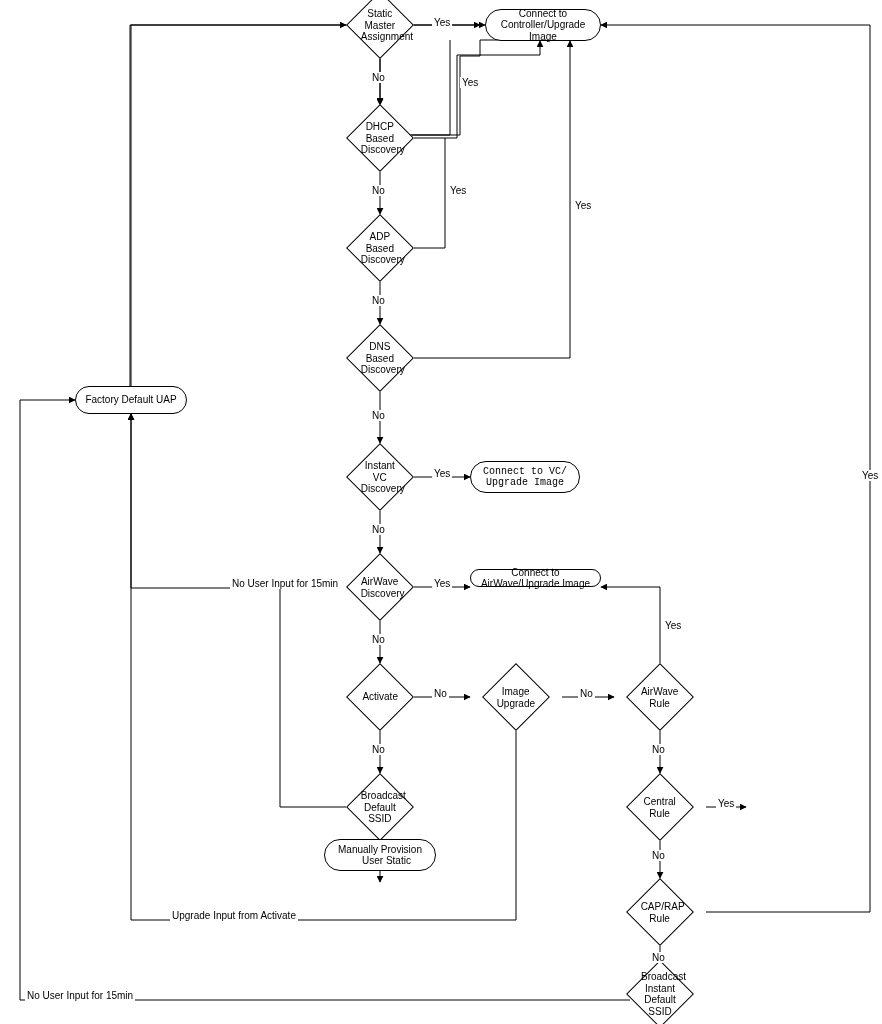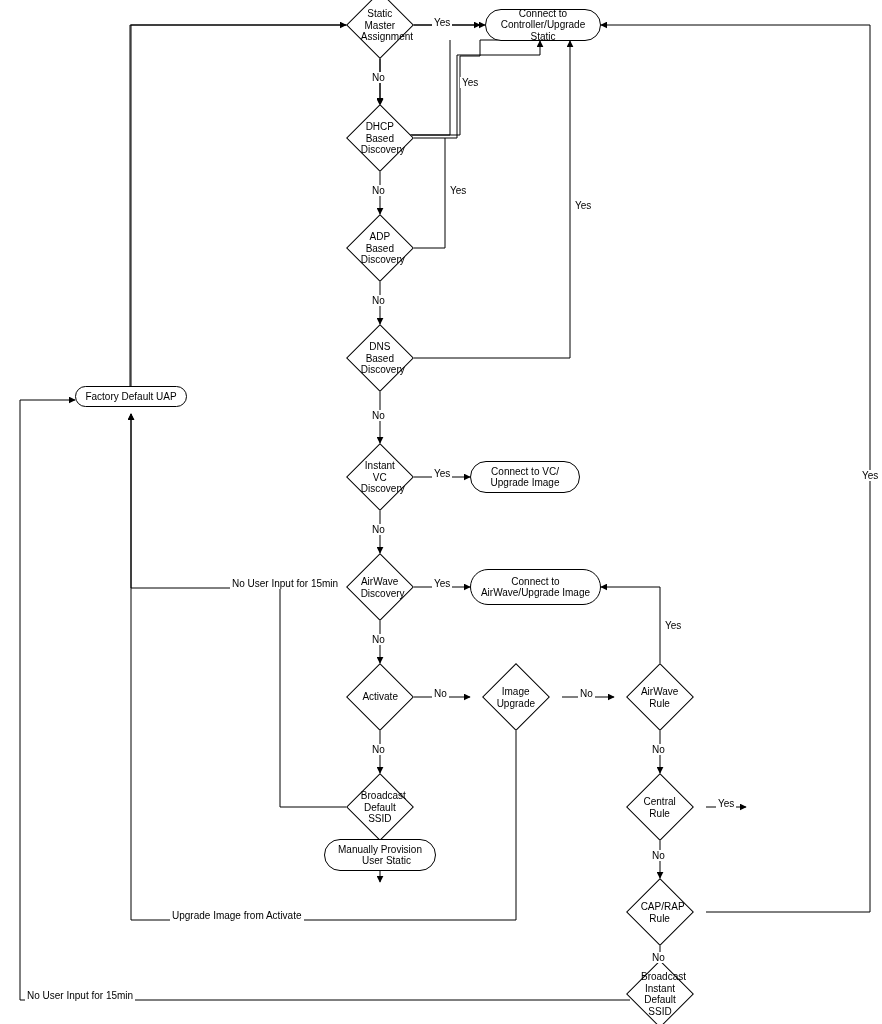--- a/index.html
+++ b/index.html
@@ -124,52 +124,52 @@
 
     <path d="M516 731 L516 920 L131 920 L131 414" marker-end="url(#arrow)"></path>
   </g>
 </svg>
 
 <div class="node diamond" style="left:356px; top:1px; width:48px; height:48px;">
   <div class="inner">Static Master Assignment</div>
 </div>
 
 <div class="node rounded" style="left:485px; top:9px; width:116px; height:32px;">
-  <span>Connect to Controller/Upgrade Static</span>
+  <span>Connect to Controller/Upgrade Image</span>
 </div>
 
 <div class="node diamond" style="left:356px; top:114px; width:48px; height:48px;">
   <div class="inner">DHCP Based Discovery</div>
 </div>
 
 <div class="node diamond" style="left:356px; top:224px; width:48px; height:48px;">
   <div class="inner">ADP Based Discovery</div>
 </div>
 
 <div class="node diamond" style="left:356px; top:334px; width:48px; height:48px;">
   <div class="inner">DNS Based Discovery</div>
 </div>
 
-<div class="node rounded" style="left:75px; top:386px; width:112px; height:21px;">
+<div class="node rounded" style="left:75px; top:386px; width:112px; height:28px;">
   <span>Factory Default UAP</span>
 </div>
 
 <div class="node diamond" style="left:356px; top:453px; width:48px; height:48px;">
   <div class="inner">Instant VC Discovery</div>
 </div>
 
-<div class="node rounded" style="left:470px; top:461px; width:110px; height:32px;">
+<div class="node rounded" style="left:470px; top:461px; width:110px; height:32px;font-family:Liberation Mono, monospace;">
   <span>Connect to VC/ Upgrade Image</span>
 </div>
 
 <div class="node diamond" style="left:356px; top:563px; width:48px; height:48px;">
   <div class="inner">AirWave Discovery</div>
 </div>
 
-<div class="node rounded" style="left:470px; top:569px; width:131px; height:36px;">
+<div class="node rounded" style="left:470px; top:569px; width:131px; height:18px;">
   <span>Connect to AirWave/Upgrade Image</span>
 </div>
 
 <div class="node diamond" style="left:356px; top:673px; width:48px; height:48px;">
   <div class="inner">Activate</div>
 </div>
 
 <div class="node diamond" style="left:492px; top:673px; width:48px; height:48px;">
   <div class="inner">Image Upgrade</div>
 </div>
@@ -228,15 +228,15 @@
 <span class="edge-label" style="left:716px; top:798px;">Yes</span>
 <span class="edge-label" style="left:650px; top:850px;">No</span>
 
 <span class="edge-label" style="left:860px; top:470px;">Yes</span>
 <span class="edge-label" style="left:650px; top:952px;">No</span>
 
 <span class="edge-label" style="left:360px; top:855px;">User Static</span>
 
 <span class="edge-label" style="left:230px; top:578px;">No User Input for 15min</span>
 <span class="edge-label" style="left:25px; top:990px;">No User Input for 15min</span>
-<span class="edge-label" style="left:170px; top:910px;">Upgrade Image from Activate</span>
+<span class="edge-label" style="left:170px; top:910px;">Upgrade Input from Activate</span>
 
 </div>
 
 </body></html>

